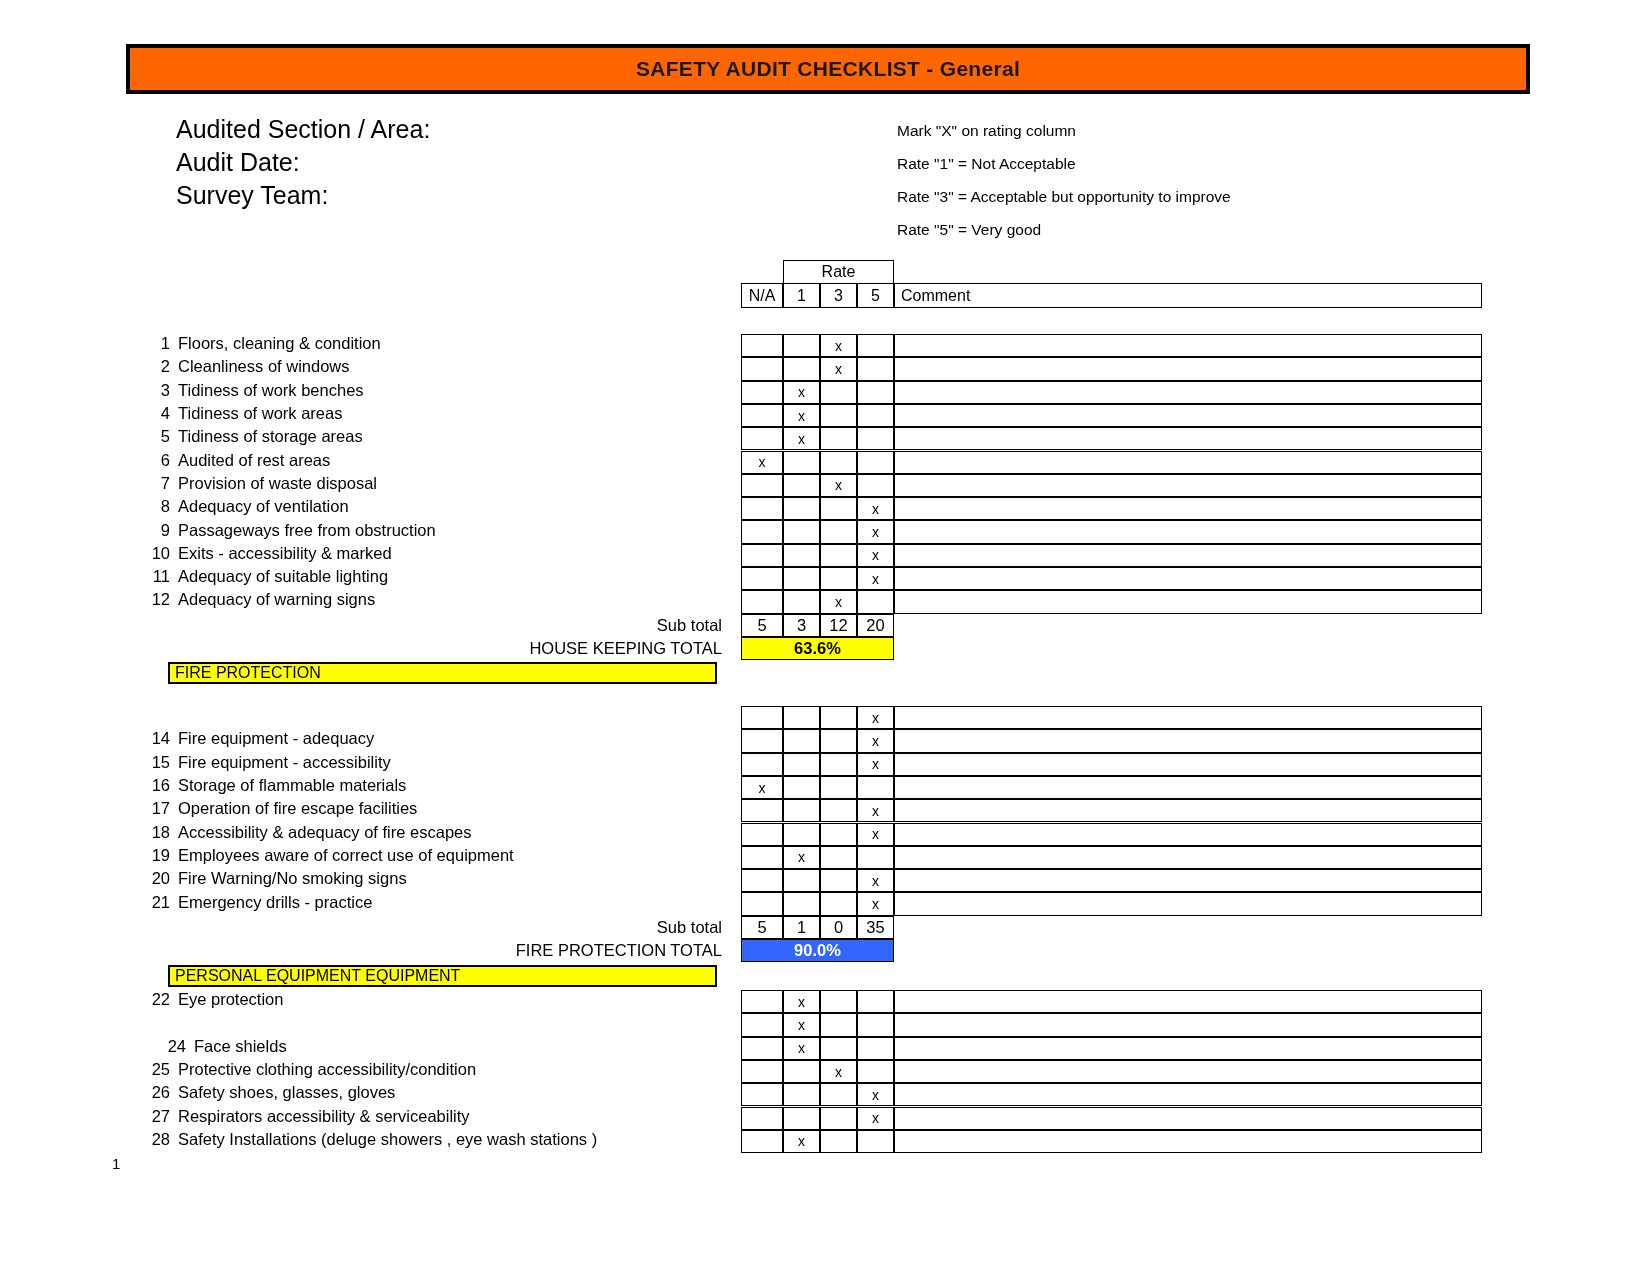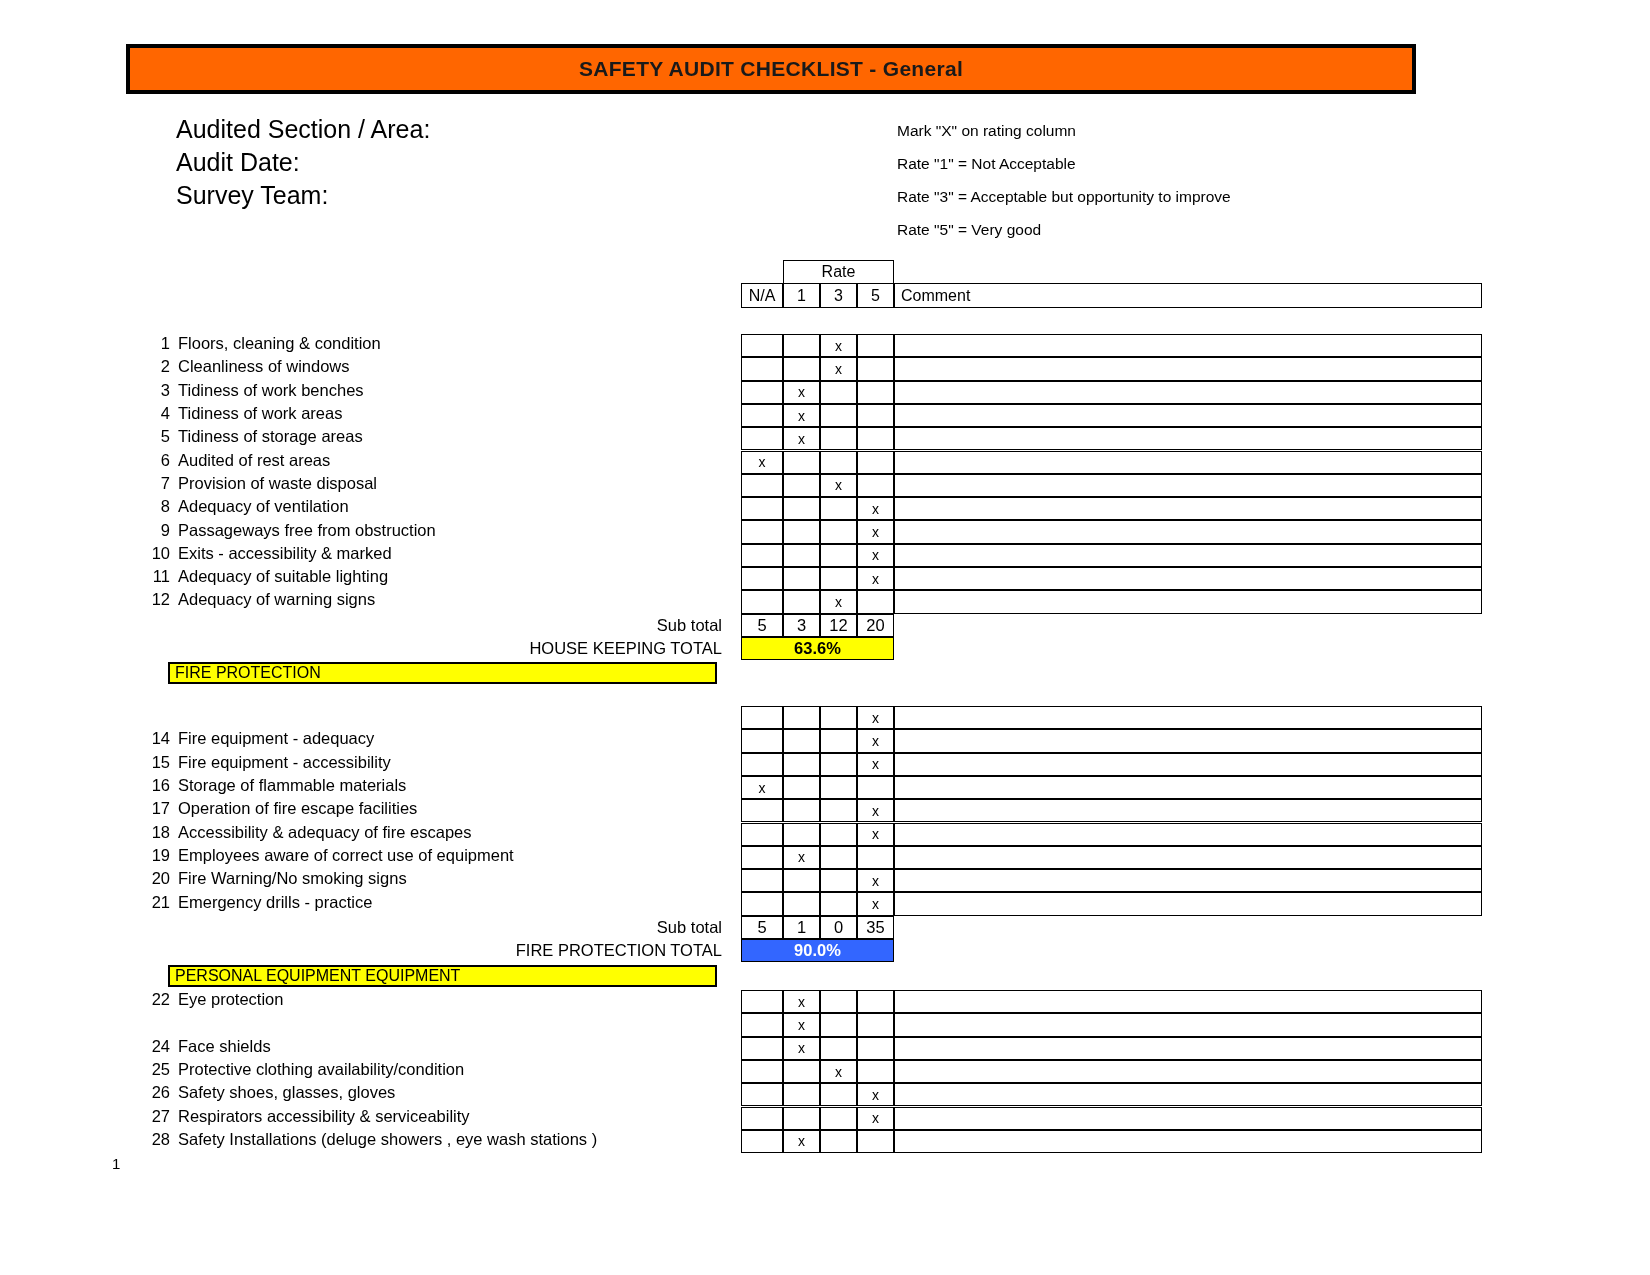--- a/index.html
+++ b/index.html
@@ -20,21 +20,21 @@
     position: relative;
     width: 1650px;
     height: 1275px;
   }
 
   
   .title-banner {
     position: absolute;
     left: 126px;
     top: 44px;
-    width: 1290px;
+    width: 1404px;
     height: 50px;
     background: #FF6600;
     border: 4px solid #000000;
     box-sizing: border-box;
     display: flex;
     align-items: center;
     justify-content: center;
   }
   .title-banner .title-text {
     font-size: 21px;
@@ -477,34 +477,34 @@
       <div class="cellbox" style="left: 820px; top: 990px; width: 37px; height: 23.3px;"></div>
       <div class="cellbox" style="left: 857px; top: 990px; width: 37px; height: 23.3px;"></div>
       <div class="cellbox" style="left: 894px; top: 990px; width: 588px; height: 23.3px; justify-content: flex-start; padding-left: 5px;"></div>
       <div class="cellbox" style="left: 741px; top: 1013.3px; width: 42px; height: 23.3px;"></div>
       <div class="cellbox" style="left: 783px; top: 1013.3px; width: 37px; height: 23.3px;">
         <span>x</span>
       </div>
       <div class="cellbox" style="left: 820px; top: 1013.3px; width: 37px; height: 23.3px;"></div>
       <div class="cellbox" style="left: 857px; top: 1013.3px; width: 37px; height: 23.3px;"></div>
       <div class="cellbox" style="left: 894px; top: 1013.3px; width: 588px; height: 23.3px; justify-content: flex-start; padding-left: 5px;"></div>
-      <div class="item-row" style="top: 1034.6px;">
+      <div class="item-row" style="top: 1034.6px; margin-left: 16px;">
         <span class="num">24</span>
         <span>Face shields</span>
       </div>
       <div class="cellbox" style="left: 741px; top: 1036.6px; width: 42px; height: 23.3px;"></div>
       <div class="cellbox" style="left: 783px; top: 1036.6px; width: 37px; height: 23.3px;">
         <span>x</span>
       </div>
       <div class="cellbox" style="left: 820px; top: 1036.6px; width: 37px; height: 23.3px;"></div>
       <div class="cellbox" style="left: 857px; top: 1036.6px; width: 37px; height: 23.3px;"></div>
       <div class="cellbox" style="left: 894px; top: 1036.6px; width: 588px; height: 23.3px; justify-content: flex-start; padding-left: 5px;"></div>
       <div class="item-row" style="top: 1057.9px;">
         <span class="num">25</span>
-        <span>Protective clothing availability/condition</span>
+        <span>Protective clothing accessibility/condition</span>
       </div>
       <div class="cellbox" style="left: 741px; top: 1059.9px; width: 42px; height: 23.3px;"></div>
       <div class="cellbox" style="left: 783px; top: 1059.9px; width: 37px; height: 23.3px;"></div>
       <div class="cellbox" style="left: 820px; top: 1059.9px; width: 37px; height: 23.3px;">
         <span>x</span>
       </div>
       <div class="cellbox" style="left: 857px; top: 1059.9px; width: 37px; height: 23.3px;"></div>
       <div class="cellbox" style="left: 894px; top: 1059.9px; width: 588px; height: 23.3px; justify-content: flex-start; padding-left: 5px;"></div>
       <div class="item-row" style="top: 1081.2px;">
         <span class="num">26</span>

